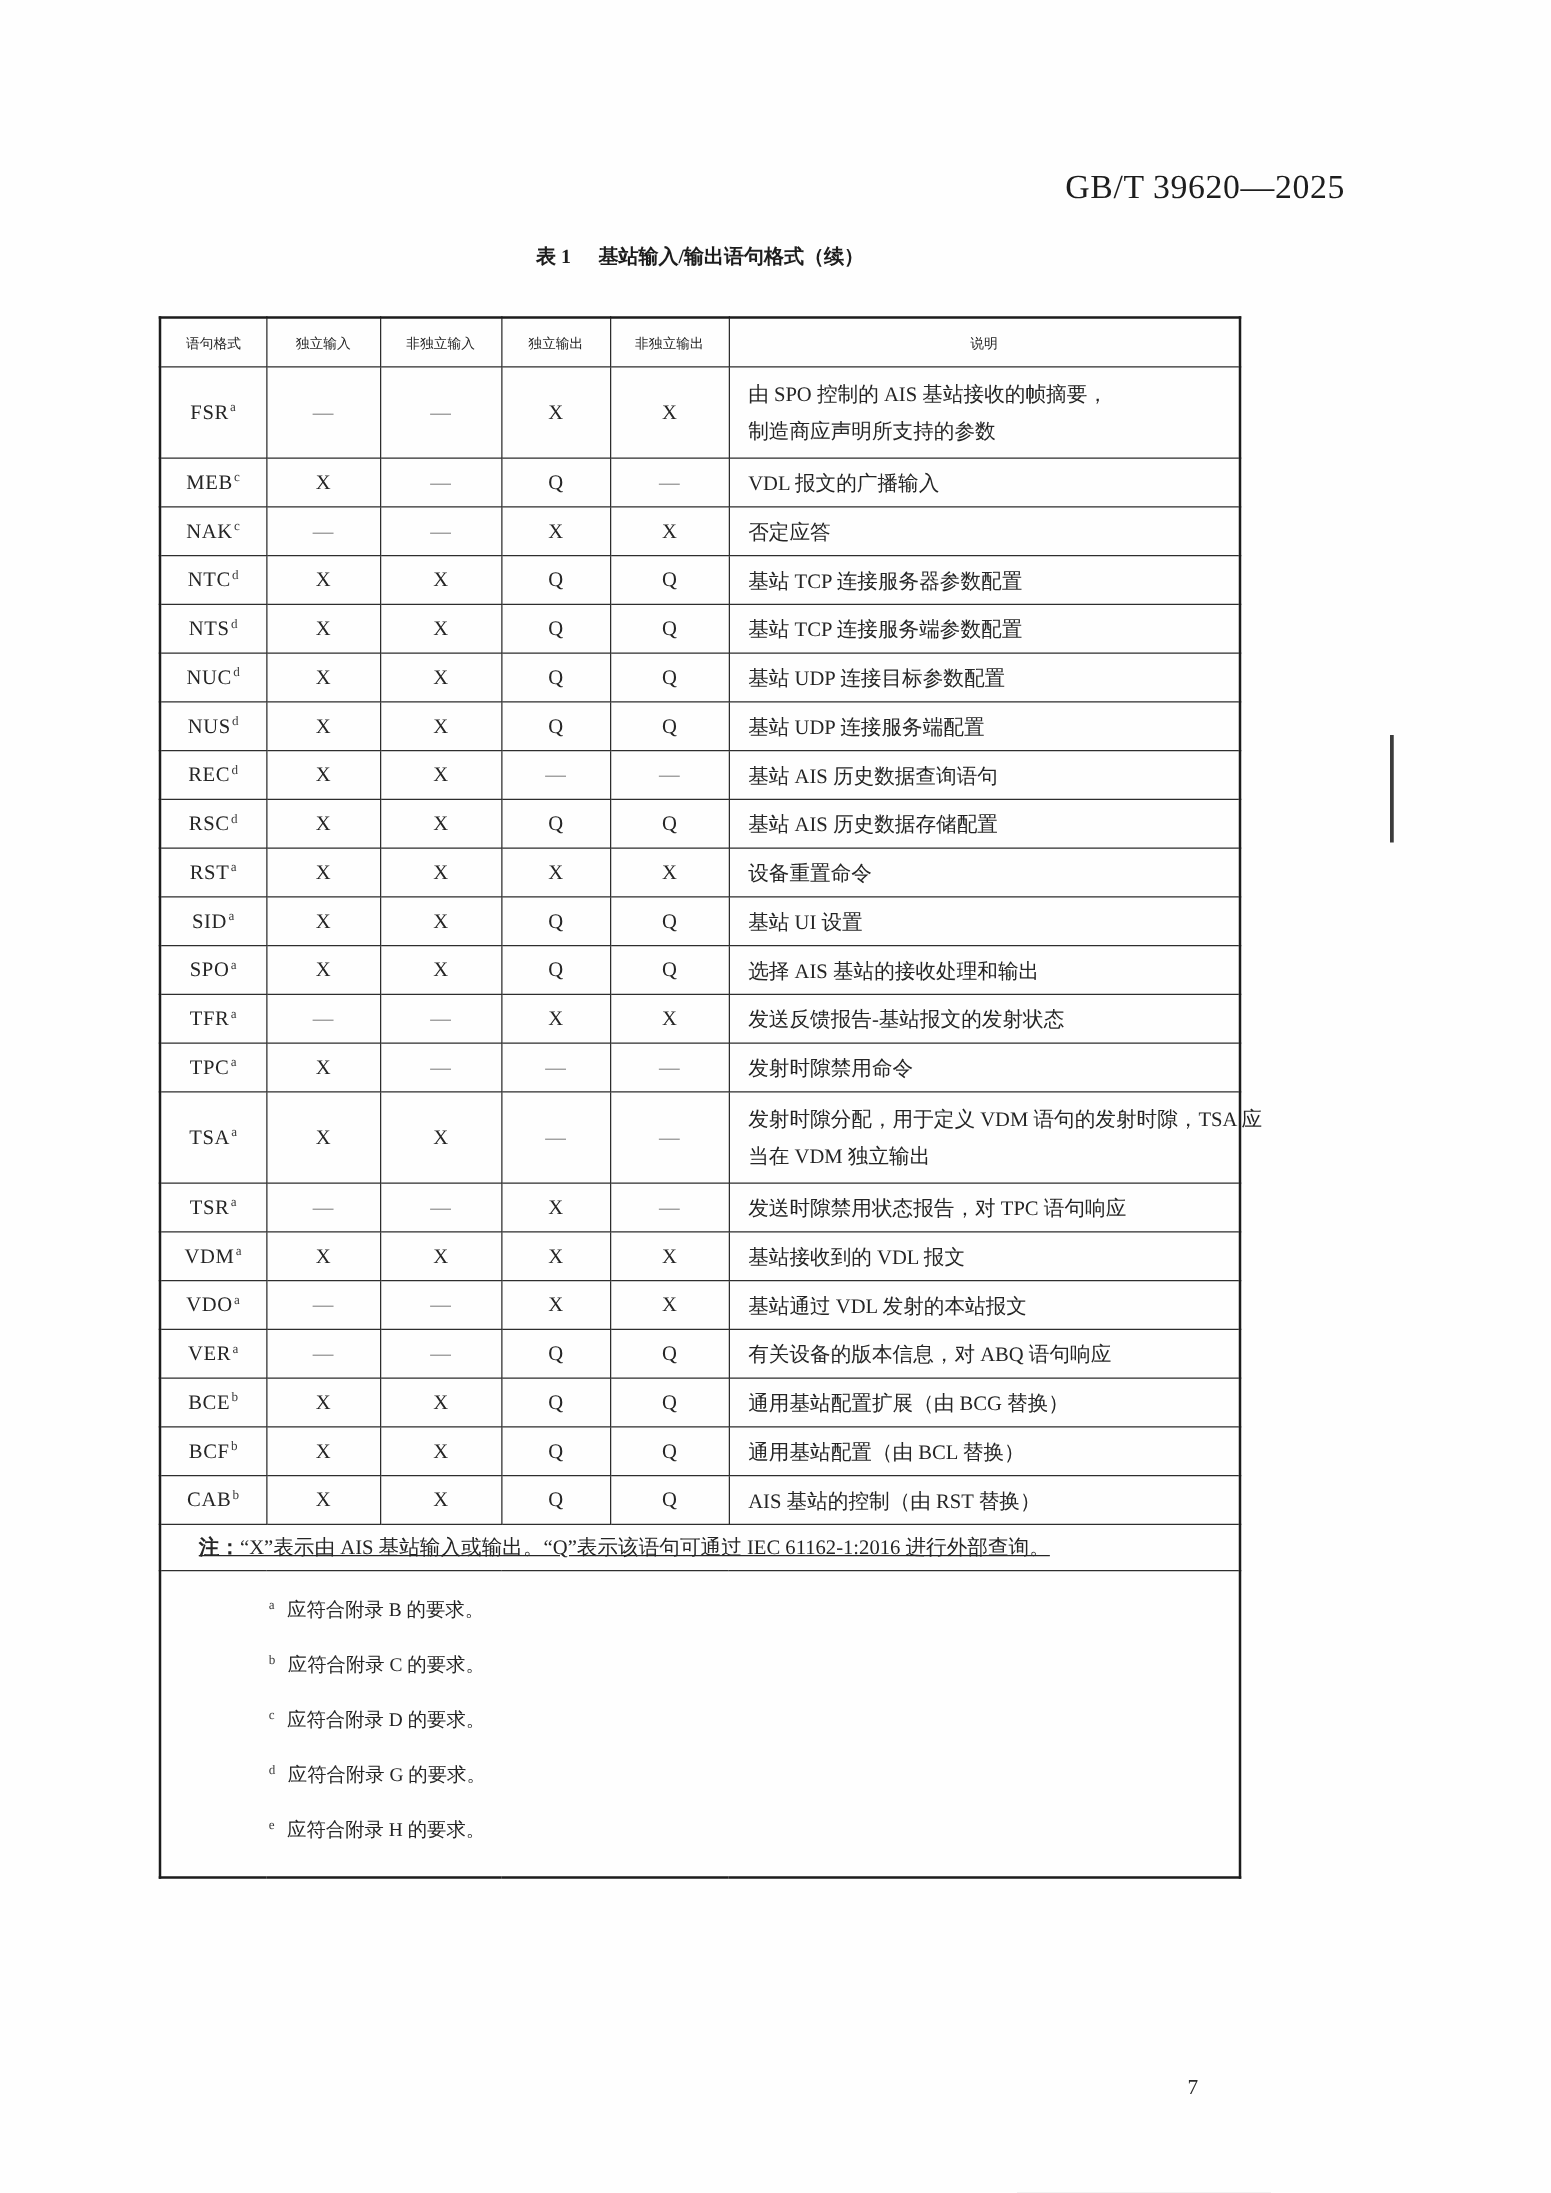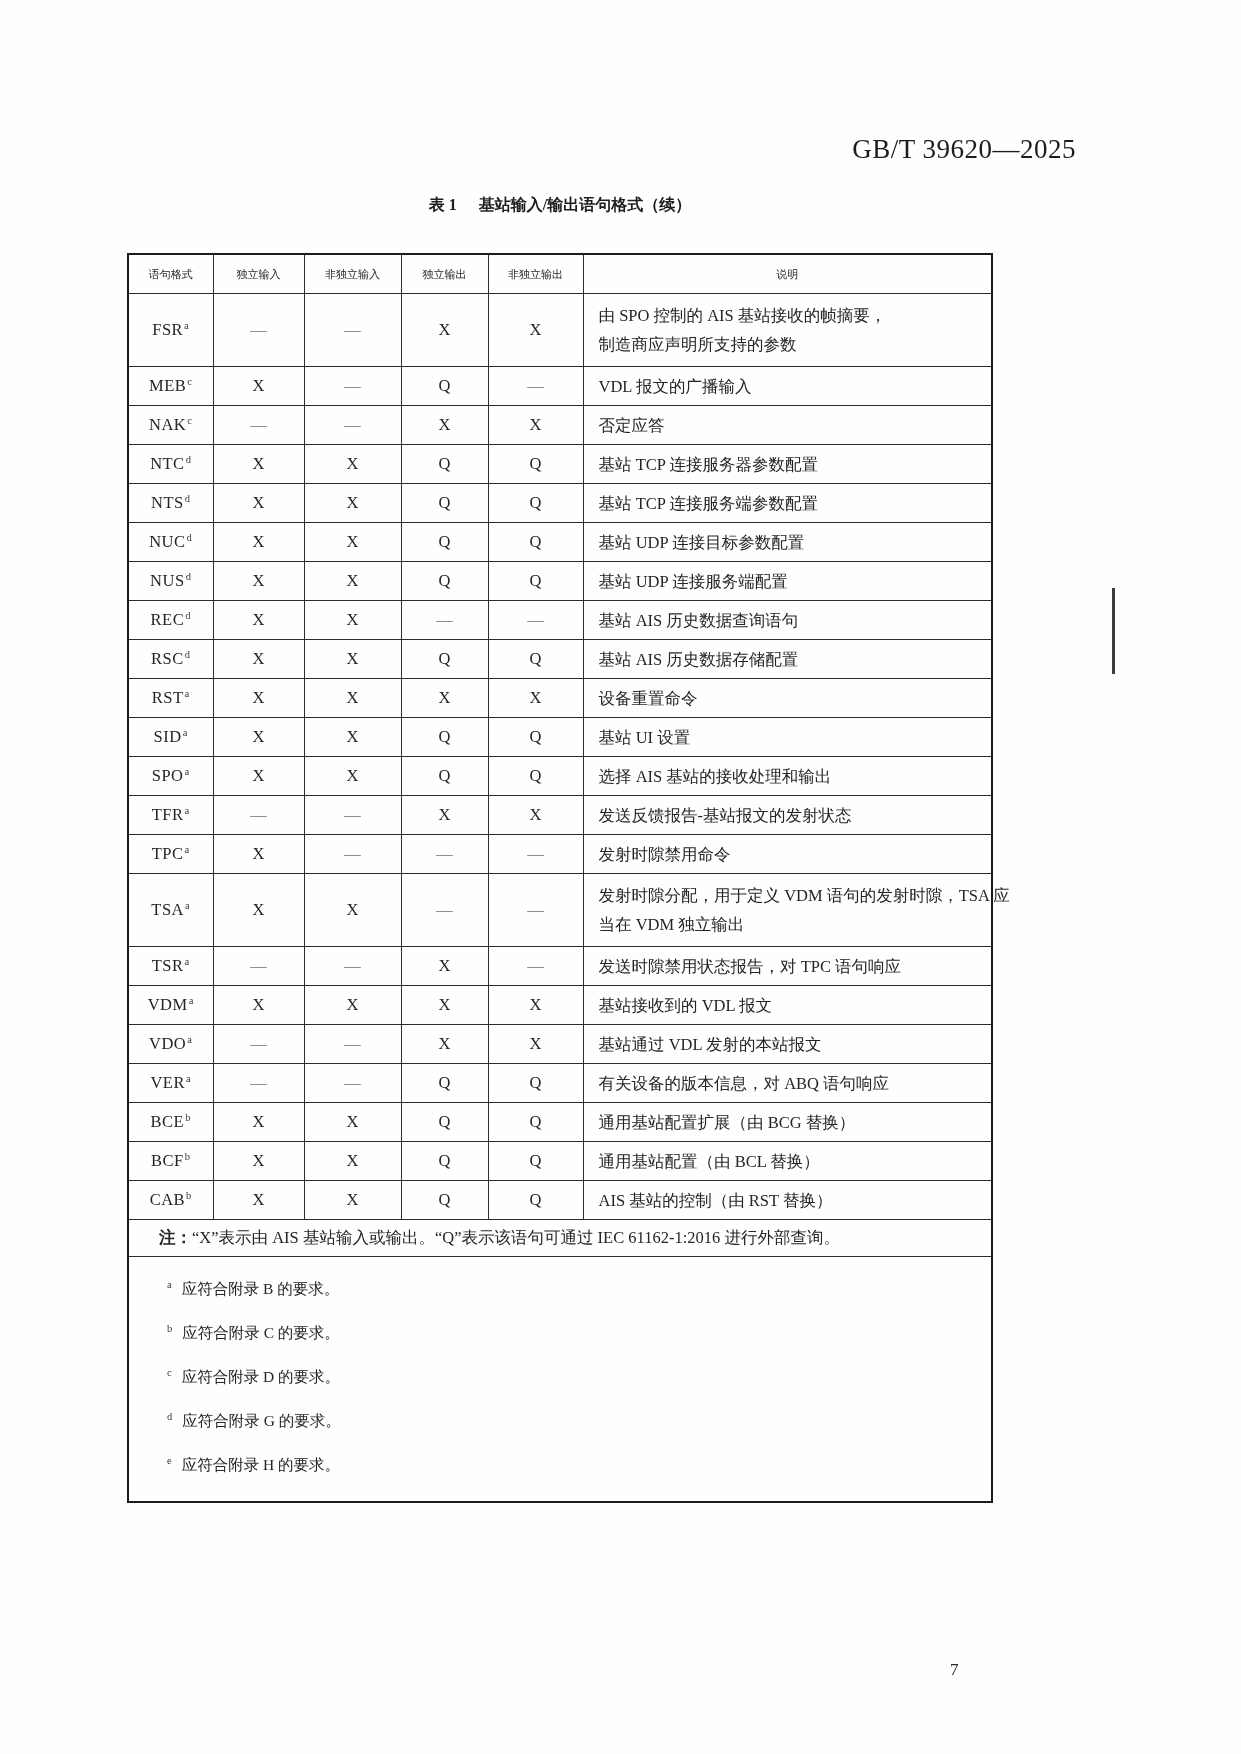--- a/index.html
+++ b/index.html
@@ -34,24 +34,24 @@
   }
   .fmt thead th{height:36px;text-align:center;font-size:11px;}
   .fmt tbody td{height:34px;}
   .fmt tr.tall td{height:68px;}
   .code-cell{text-align:center;letter-spacing:.5px;}
   .mark-cell{text-align:center;font-size:16.5px;}
   .mark-cell.dash{color:#7c7c7c;}
   .desc-cell{padding:2px 8px 2px 15px;line-height:29px;}
   .desc-cell .desc-line{white-space:nowrap;}
   sup.fn{font-size:10.5px;vertical-align:6px;margin-left:1px;color:#3a3a3a;}
-  .note-cell{height:50px;padding-left:30px;font-size:15.5px;}
+  .note-cell{height:50px;padding-left:30px;font-size:15.5px;text-decoration:underline;}
   .note-label{font-weight:bold;}
   .footnote-cell{padding:8px 10px 16px 38px;}
-  .footnote-line{line-height:40px;font-size:15.5px;white-space:nowrap;}
+  .footnote-line{line-height:40px;font-size:15.5px;white-space:nowrap;margin-left:48px;}
   .footnote-line sup.fn{margin-right:10px;margin-left:0;}
   .change-bar{
     position:absolute;left:1112px;top:588px;width:3px;height:86px;
     background:#3c3c3c;
   }
   .page-number{
     position:absolute;top:1660px;left:950px;
     font-size:17px;color:#2a2a2a;
   }
 </style>

